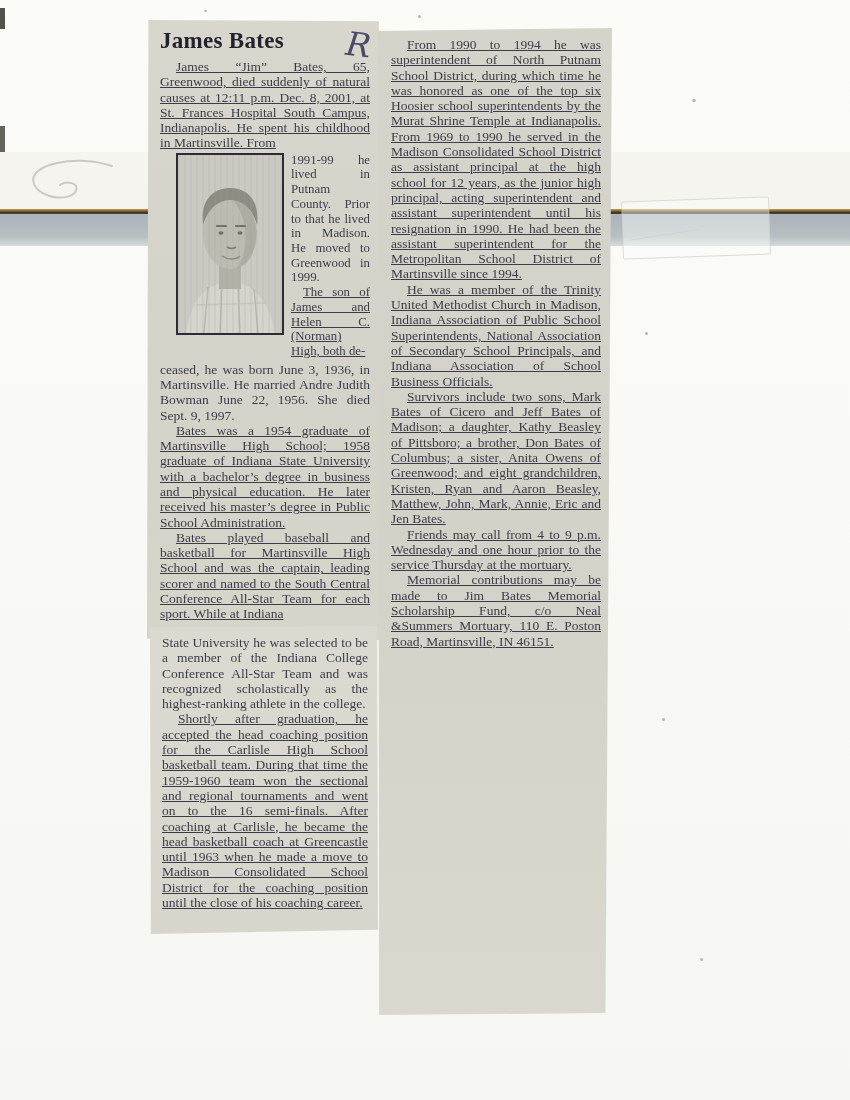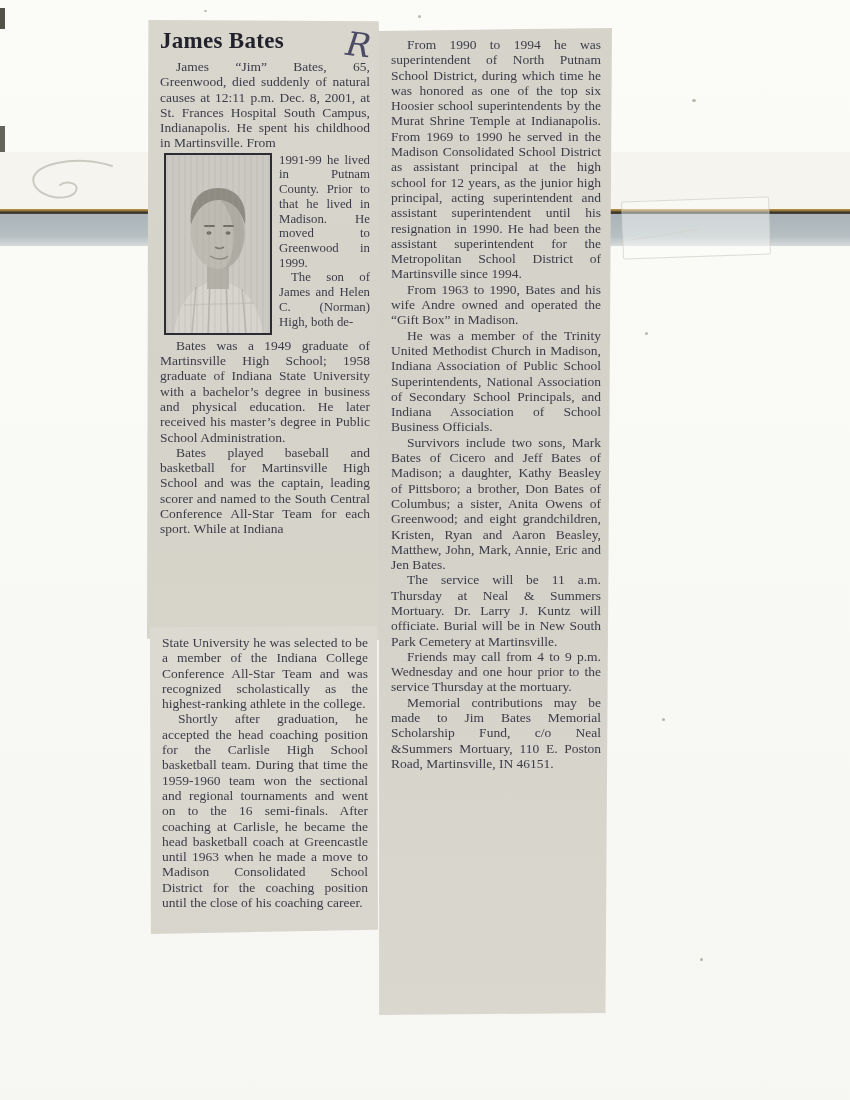--- a/index.html
+++ b/index.html
@@ -20,39 +20,39 @@
         border-top:1.5px solid rgba(210,210,202,0.8);transform:rotate(-7deg);}
   .squiggle{position:absolute;left:16px;top:156px;z-index:2;opacity:.85;}
   .edge-dash{position:absolute;left:0;width:5px;background:#52524b;z-index:4;}
   .speck{position:absolute;border-radius:50%;background:#7e816f;z-index:4;opacity:.55;}
 
   
   .clip{position:absolute;z-index:3;box-sizing:border-box;overflow:hidden;
         color:#3c3c49;font-size:13.5px;line-height:15.3px;
         font-family:"Liberation Serif",serif;}
   .clip p{margin:0;text-align:justify;}
-  .clip p.indent{text-indent:16px;}
+  .clip p.indent{text-indent:16px;text-decoration:underline;}
   .clip-left-top{left:147px;top:20px;width:233px;height:620px;padding:8px 10px 0 13px;
         background:linear-gradient(180deg,#d9d6cd 0%,#d5d2c9 55%,#d7d4ca 100%);
         clip-path:polygon(0.6% 0%,99.5% 0.2%,100% 100%,0% 99.8%);}
   .clip-left-bottom{left:150px;top:626px;width:228px;height:308px;padding:9px 10px 0 12px;
         background:linear-gradient(180deg,#dcd9d0 0%,#d8d5cc 100%);
         clip-path:polygon(0 0.5%,99.6% 0%,100% 98.6%,0.4% 100%);}
   .clip-right{left:378px;top:28px;width:234px;height:987px;padding:9px 11px 0 13px;
         background:linear-gradient(180deg,#d6d3ca 0%,#d4d1c8 50%,#dad7ce 100%);
         clip-path:polygon(0 0.3%,100% 0,97.2% 99.8%,0.5% 100%);}
 
   .headline-row{position:relative;margin-bottom:5px;}
   .headline{font-size:23px;font-weight:bold;letter-spacing:.3px;color:#22222d;
         margin:0;display:inline-block;line-height:26px;}
   .rmark{position:absolute;left:186px;top:0px;font-size:33px;line-height:33px;
         font-style:italic;font-weight:400;color:#4b4b66;
         font-family:"DejaVu Serif",serif;transform:rotate(7deg);}
 
-  .photo-row{display:flex;gap:7px;margin:2px 0 3px 4px;}
+  .photo-row{display:flex;gap:7px;margin:2px 0 3px 16px;}
   .photo{flex:0 0 auto;width:108px;height:182px;border:2px solid #2c2c34;
         box-sizing:border-box;background:#cbc9c2;}
   .photo svg{display:block;width:100%;height:100%;}
   .wraptext{flex:1;min-width:0;font-size:12.8px;line-height:14.7px;}
   .wraptext p.indent{text-indent:12px;}
 </style>
 </head>
 <body>
 
 <div class="page">
@@ -111,32 +111,31 @@
           <path d="M49,92 C52,94 55,94 58,92" stroke="#7c7971" stroke-width="1.6" fill="none"></path>
           <path d="M44,101 C50,105 58,105 62,101" stroke="#8b887f" stroke-width="1.5" fill="none"></path>
           <rect width="104" height="178" fill="url(#halftone)" opacity="0.45"></rect>
         </svg>
       </div>
       <div class="wraptext">
         <p>1991-99 he lived in Putnam County. Prior to that he lived in Madison. He moved to Greenwood in 1999.</p>
         <p class="indent">The son of James and Helen C. (Norman) High, both de-</p>
       </div>
     </div>
-    <p class="indent">Bates was a 1949 graduate of Martinsville High School; 1958 graduate of Indiana State University with a bachelor’s degree in business and physical education. He later received his master’s degree in Public School Administration.</p>
+    <p>ceased, he was born June 3, 1936, in Martinsville. He married Andre Judith Bowman June 22, 1956. She died Sept. 9, 1997.</p>
+    <p class="indent">Bates was a 1954 graduate of Martinsville High School; 1958 graduate of Indiana State University with a bachelor’s degree in business and physical education. He later received his master’s degree in Public School Administration.</p>
     <p class="indent">Bates played baseball and basketball for Martinsville High School and was the captain, leading scorer and named to the South Central Conference All-Star Team for each sport. While at Indiana</p>
   </div>
 
   <div class="clip clip-left-bottom">
     <p>State University he was selected to be a member of the Indiana College Conference All-Star Team and was recognized scholastically as the highest-ranking athlete in the college.</p>
     <p class="indent">Shortly after graduation, he accepted the head coaching position for the Carlisle High School basketball team. During that time the 1959-1960 team won the sectional and regional tournaments and went on to the 16 semi-finals. After coaching at Carlisle, he became the head basketball coach at Greencastle until 1963 when he made a move to Madison Consolidated School District for the coaching position until the close of his coaching career.</p>
   </div>
 
   <div class="clip clip-right">
     <p class="indent">From 1990 to 1994 he was superintendent of North Putnam School District, during which time he was honored as one of the top six Hoosier school superintendents by the Murat Shrine Temple at Indianapolis. From 1969 to 1990 he served in the Madison Consolidated School District as assistant principal at the high school for 12 years, as the junior high principal, acting superintendent and assistant superintendent until his resignation in 1990. He had been the assistant superintendent for the Metropolitan School District of Martinsville since 1994.</p>
-    <p class="indent">From 1963 to 1990, Bates and his wife Andre owned and operated the “Gift Box” in Madison.</p>
     <p class="indent">He was a member of the Trinity United Methodist Church in Madison, Indiana Association of Public School Superintendents, National Association of Secondary School Principals, and Indiana Association of School Business Officials.</p>
     <p class="indent">Survivors include two sons, Mark Bates of Cicero and Jeff Bates of Madison; a daughter, Kathy Beasley of Pittsboro; a brother, Don Bates of Columbus; a sister, Anita Owens of Greenwood; and eight grandchildren, Kristen, Ryan and Aaron Beasley, Matthew, John, Mark, Annie, Eric and Jen Bates.</p>
-    <p class="indent">The service will be 11 a.m. Thursday at Neal &amp; Summers Mortuary. Dr. Larry J. Kuntz will officiate. Burial will be in New South Park Cemetery at Martinsville.</p>
     <p class="indent">Friends may call from 4 to 9 p.m. Wednesday and one hour prior to the service Thursday at the mortuary.</p>
     <p class="indent">Memorial contributions may be made to Jim Bates Memorial Scholarship Fund, c/o Neal &amp;Summers Mortuary, 110 E. Poston Road, Martinsville, IN 46151.</p>
   </div>
 
 </div>
 
 </body></html>

